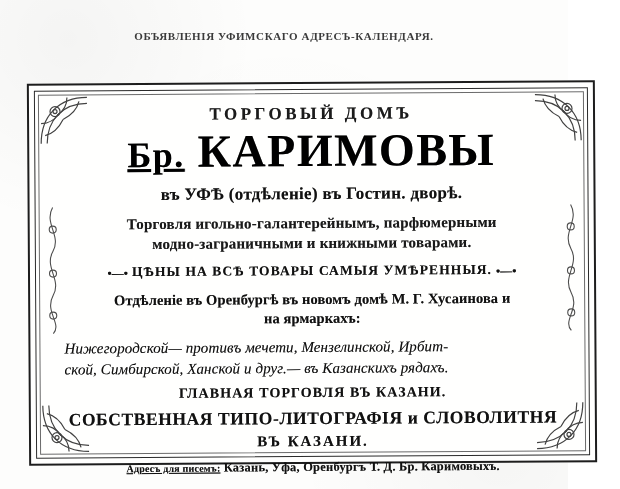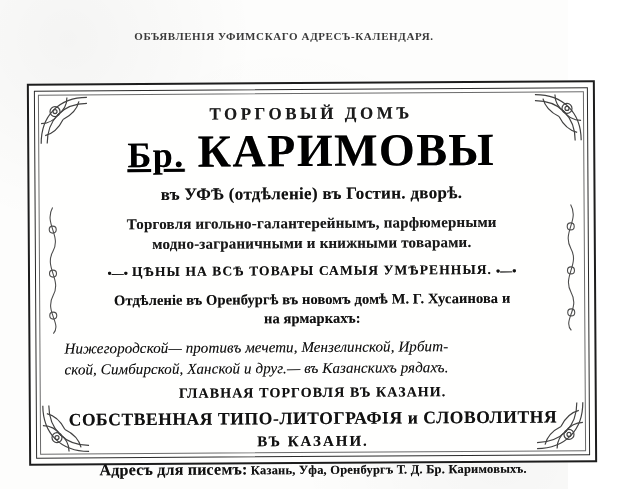--- a/index.html
+++ b/index.html
@@ -200,22 +200,23 @@
     margin-top: 4px;
   }
 
   .l-address {
     font-size: 12.5px;
     margin-top: 10px;
     letter-spacing: 0.2px;
     font-weight: 600;
   }
   .l-address .addr-lead {
-    font-size: 16px;
+    font-size: 10px;
     font-weight: 600;
+    text-decoration: underline;
   }
 
   
   .content .line {
     text-shadow: 0 0 0.6px rgba(0,0,0,0.45);
   }
 </style>
 </head>
 <body>
 

